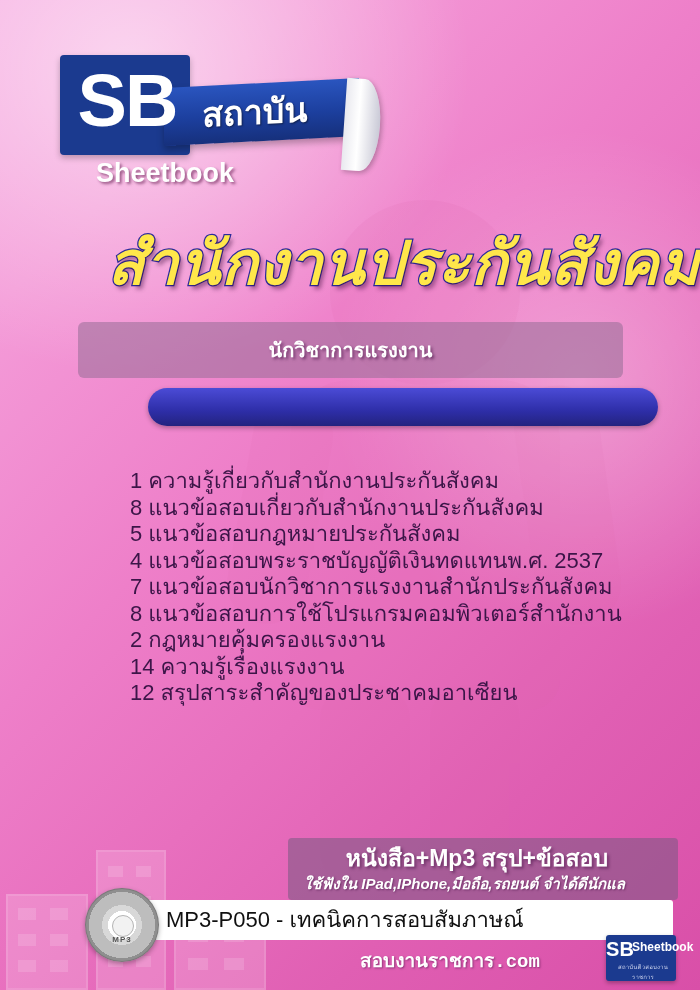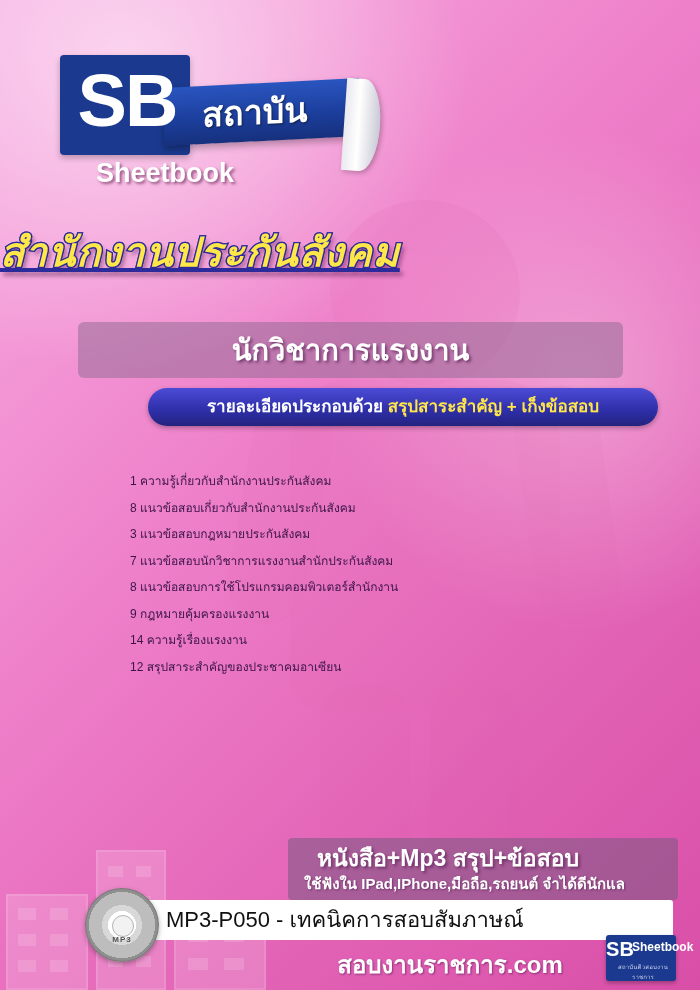--- a/index.html
+++ b/index.html
@@ -178,47 +178,46 @@
     color: #ffffff;
     text-shadow: 2px 2px 3px rgba(90,20,70,0.6);
     letter-spacing: 0px;
   }
 
   
   .main-title {
     position: absolute;
     left: 0; top: 228px;
     width: 700px;
-    text-align: left;
-    font-size: 40px;
+    text-align: right;
+    font-size: 60px;
     font-weight: bold;
     color: #ffe74a;
     -webkit-text-stroke: 2.5px #2b2b9c;
     paint-order: stroke fill;
     text-shadow: 3px 4px 4px rgba(60,10,60,0.45);
     font-style: italic;
     letter-spacing: 1px;
     line-height: 1.2;
-    text-decoration: underline;
   }
 
   .subtitle-bar {
     position: absolute;
     left: 78px; top: 322px;
     width: 545px; height: 56px;
     background: rgba(150,110,150,0.55);
     border-radius: 6px;
   }
   .subtitle-text {
     position: absolute;
     left: 78px; top: 322px;
     width: 545px; height: 56px;
     line-height: 56px;
     text-align: center;
-    font-size: 29px;
+    font-size: 20px;
     font-weight: bold;
     color: #ffffff;
     text-shadow: 2px 2px 3px rgba(60,10,60,0.55);
   }
 
   .detail-bar {
     position: absolute;
     left: 148px; top: 388px;
     width: 510px; height: 38px;
     background: linear-gradient(180deg, #4b4bd6 0%, #2e2ea8 60%, #23237f 100%);
@@ -240,54 +239,55 @@
   }
 
   
   .toc {
     position: absolute;
     left: 130px;
     top: 468px;
     width: 540px;
   }
   .toc-item {
-    font-size: 12px;
+    font-size: 22px;
     color: #3c1548;
     line-height: 26.5px;
     white-space: nowrap;
     font-weight: 500;
   }
 
   
   .promo-box {
     position: absolute;
     left: 288px; top: 838px;
     width: 390px; height: 62px;
     background: rgba(120,90,130,0.55);
     border-radius: 4px;
   }
   .promo-line1 {
     position: absolute;
     left: 288px; top: 840px;
     width: 320px;
-    text-align: center;
+    text-align: right;
     font-size: 23px;
     font-weight: bold;
     color: #ffffff;
     text-shadow: 2px 2px 3px rgba(60,10,60,0.5);
   }
   .promo-line2 {
     position: absolute;
     left: 288px; top: 872px;
     width: 353px;
     text-align: center;
     font-size: 15px;
     font-weight: bold;
     color: #ffffff;
     text-shadow: 1px 1px 2px rgba(60,10,60,0.5);
+    font-style: italic;
   }
 
   .mp3-strip {
     position: absolute;
     left: 128px; top: 900px;
     width: 545px; height: 40px;
     background: #ffffff;
     border-radius: 3px;
   }
   .mp3-text {
@@ -325,24 +325,25 @@
     font-weight: bold;
     color: #555555;
     letter-spacing: 1px;
   }
 
   .footer-site {
     position: absolute;
     left: 300px; top: 945px;
     width: 300px;
     text-align: center;
-    font-size: 24px;
+    font-size: 19px;
     font-weight: bold;
     color: #ffffff;
     text-shadow: 1px 1px 2px rgba(60,10,60,0.5);
+    font-family: Liberation Mono, monospace;
   }
 
   .footer-logo {
     position: absolute;
     left: 606px; top: 935px;
     width: 70px; height: 46px;
     background: #1b3a8f;
     border-radius: 3px;
     box-shadow: 0 2px 4px rgba(0,0,0,0.3);
   }
@@ -425,32 +426,29 @@
     <div class="logo-banner-text">สถาบัน</div>
     <div class="logo-sheetbook">Sheetbook</div>
   </div>
 
   <div class="main-title">สำนักงานประกันสังคม</div>
 
   <div class="subtitle-bar"></div>
   <div class="subtitle-text">นักวิชาการแรงงาน</div>
 
   <div class="detail-bar"></div>
-  <div class="detail-text">
-    <span>รายละเอียดประกอบด้วย</span>
-    <span class="hi">สรุปสาระสำคัญ + เก็งข้อสอบ</span>
-  </div>
 
   <div class="toc">
     <div class="toc-item">1 ความรู้เกี่ยวกับสำนักงานประกันสังคม</div>
     <div class="toc-item">8 แนวข้อสอบเกี่ยวกับสำนักงานประกันสังคม</div>
-    <div class="toc-item">3 แนวข้อสอบกฎหมายประกันสังคม</div>
+    <div class="toc-item">5 แนวข้อสอบกฎหมายประกันสังคม</div>
+    <div class="toc-item">4 แนวข้อสอบพระราชบัญญัติเงินทดแทนพ.ศ. 2537</div>
     <div class="toc-item">7 แนวข้อสอบนักวิชาการแรงงานสำนักประกันสังคม</div>
     <div class="toc-item">8 แนวข้อสอบการใช้โปรแกรมคอมพิวเตอร์สำนักงาน</div>
-    <div class="toc-item">9 กฎหมายคุ้มครองแรงงาน</div>
+    <div class="toc-item">2 กฎหมายคุ้มครองแรงงาน</div>
     <div class="toc-item">14 ความรู้เรื่องแรงงาน</div>
     <div class="toc-item">12 สรุปสาระสำคัญของประชาคมอาเซียน</div>
   </div>
 
   <div class="promo-box"></div>
   <div class="promo-line1">หนังสือ+Mp3 สรุป+ข้อสอบ</div>
   <div class="promo-line2">ใช้ฟังใน IPad,IPhone,มือถือ,รถยนต์ จำได้ดีนักแล</div>
 
   <div class="mp3-strip"></div>
   <div class="mp3-text">MP3-P050 - เทคนิคการสอบสัมภาษณ์</div>

